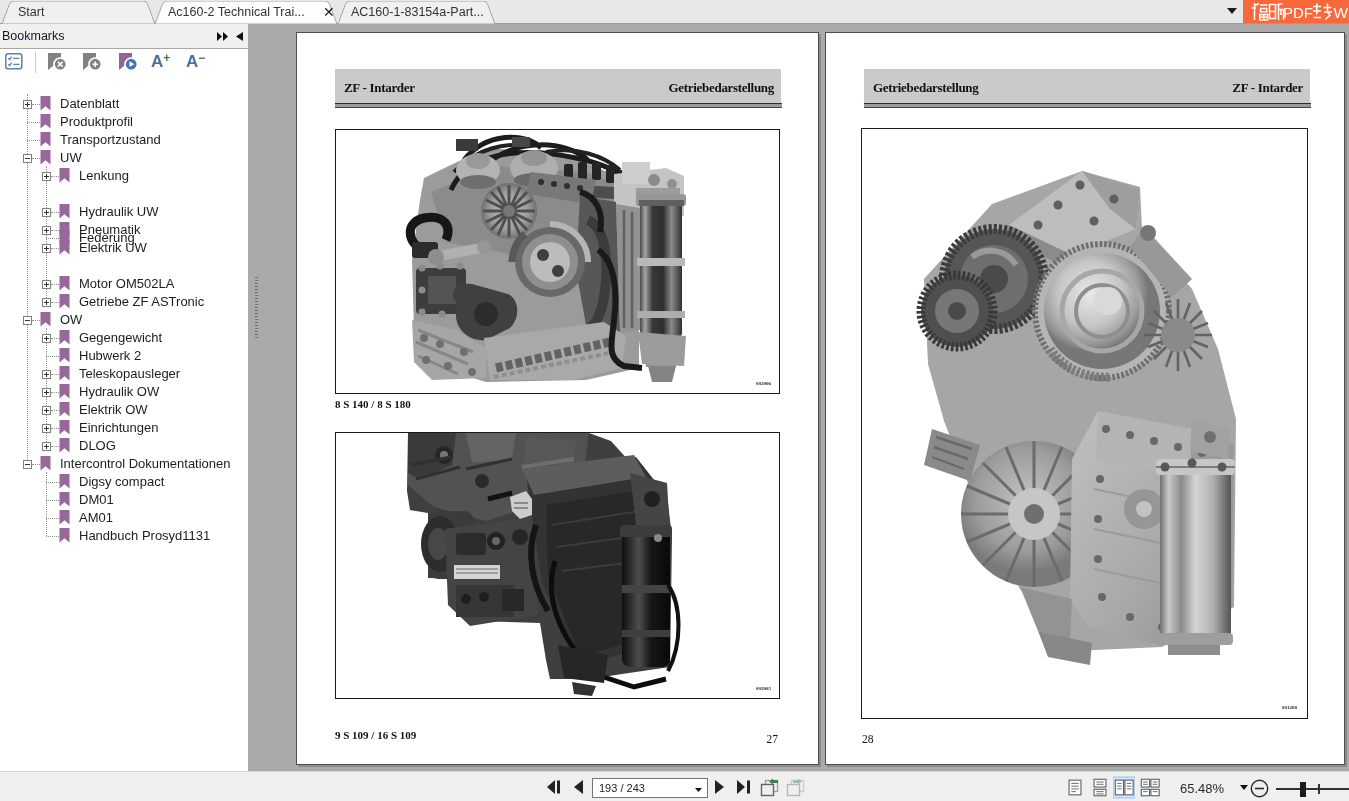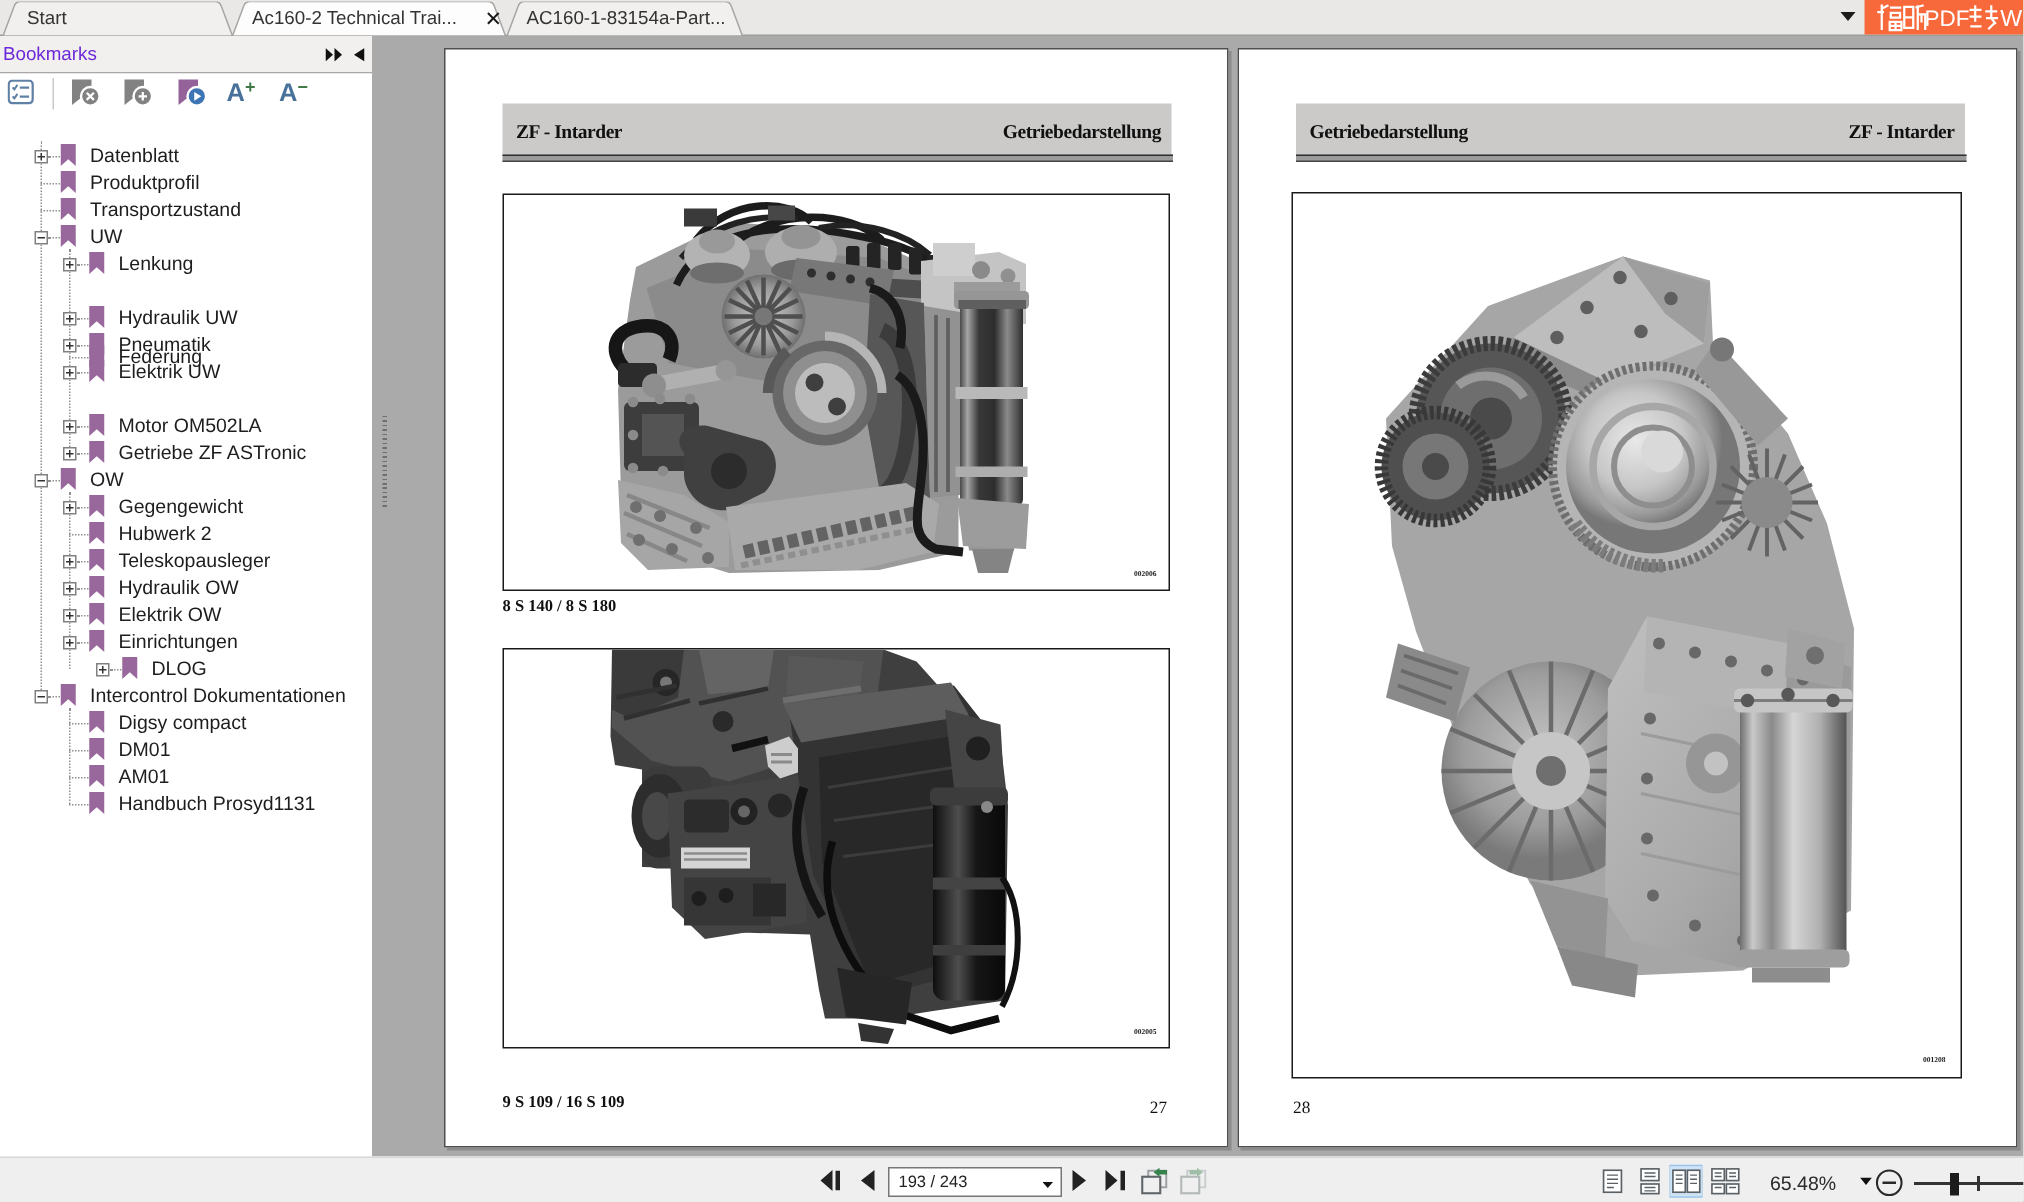--- a/index.html
+++ b/index.html
@@ -7,21 +7,21 @@
 .abs{position:absolute;}
 #stage{position:relative;width:1349px;height:801px;}
 
 #tabbar{position:absolute;left:0;top:0;width:1349px;height:24px;background:#E9E8E6;border-bottom:1px solid #9c9b99;}
 .tab{position:absolute;top:1px;height:23px;font-size:12.5px;color:#333;}
 .tabbg{position:absolute;left:0;top:0;width:100%;height:100%;}
 .tablab{position:absolute;top:4px;left:18px;}
 
 #sidebar{position:absolute;left:0;top:24px;width:248px;height:747px;background:#fff;}
 #sbhead{position:absolute;left:0;top:0;width:248px;height:25px;background:#F1F0EF;border-bottom:1px solid #a9a8a6;}
-#sbhead .t{position:absolute;left:2px;top:5px;font-size:12.5px;color:#6d28d9;}
+#sbhead .t{position:absolute;left:2px;top:5px;font-size:12.5px;color:#0f172a;}
 #sbtools{position:absolute;left:0;top:25px;width:248px;height:27px;background:#fff;}
 .tdiv{position:absolute;left:35px;top:3px;width:1px;height:21px;background:#c9c9c9;}
 
 #tree{position:absolute;left:0;top:52px;width:248px;height:520px;font-size:13px;color:#1d1d1d;}
 .row{position:absolute;left:0;width:248px;height:18px;}
 .eb{position:absolute;width:9px;height:9px;background:#fff;border:1px solid #808080;}
 .eb .h{position:absolute;left:1px;top:3px;width:5px;height:1px;background:#333;}
 .eb .v{position:absolute;left:3px;top:1px;width:1px;height:5px;background:#333;}
 .bmk{position:absolute;width:11px;height:15px;}
 .lbl{position:absolute;top:1px;white-space:nowrap;}
@@ -311,21 +311,21 @@
           <div class="doth" style="left:51px;top:9px;width:8px;"></div>
           <span class="eb" style="left:42px;top:5px;">
             <i class="h"></i>
             <i class="v"></i>
           </span>
           <span class="bmk" style="left:59px;top:1px;"><svg width="11" height="15" viewBox="0 0 11 15">
               <path d="M0.5 0 h10 v14.6 l-5 -4.4 l-5 4.4 Z" fill="#98689C"></path>
             </svg></span>
           <span class="lbl" style="left:79px;">Elektrik OW</span>
         </div>
-        <div class="row" style="top:361px;margin-left:22px;">
+        <div class="row" style="top:361px;">
           <div class="doth" style="left:51px;top:9px;width:8px;"></div>
           <span class="eb" style="left:42px;top:5px;">
             <i class="h"></i>
             <i class="v"></i>
           </span>
           <span class="bmk" style="left:59px;top:1px;"><svg width="11" height="15" viewBox="0 0 11 15">
               <path d="M0.5 0 h10 v14.6 l-5 -4.4 l-5 4.4 Z" fill="#98689C"></path>
             </svg></span>
           <span class="lbl" style="left:79px;">DLOG</span>
         </div>

